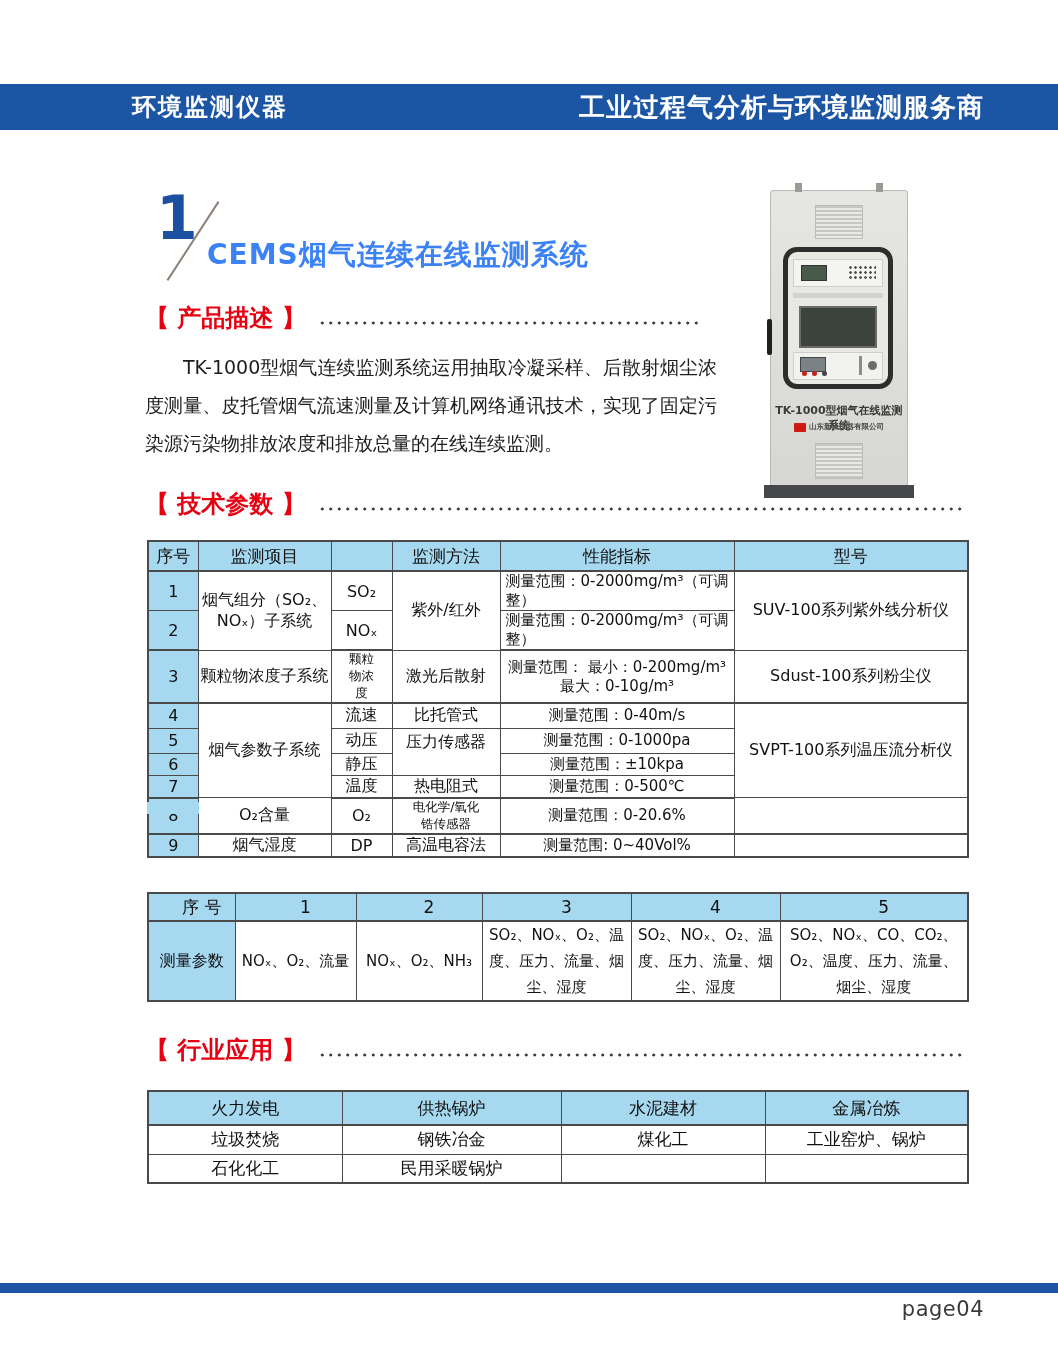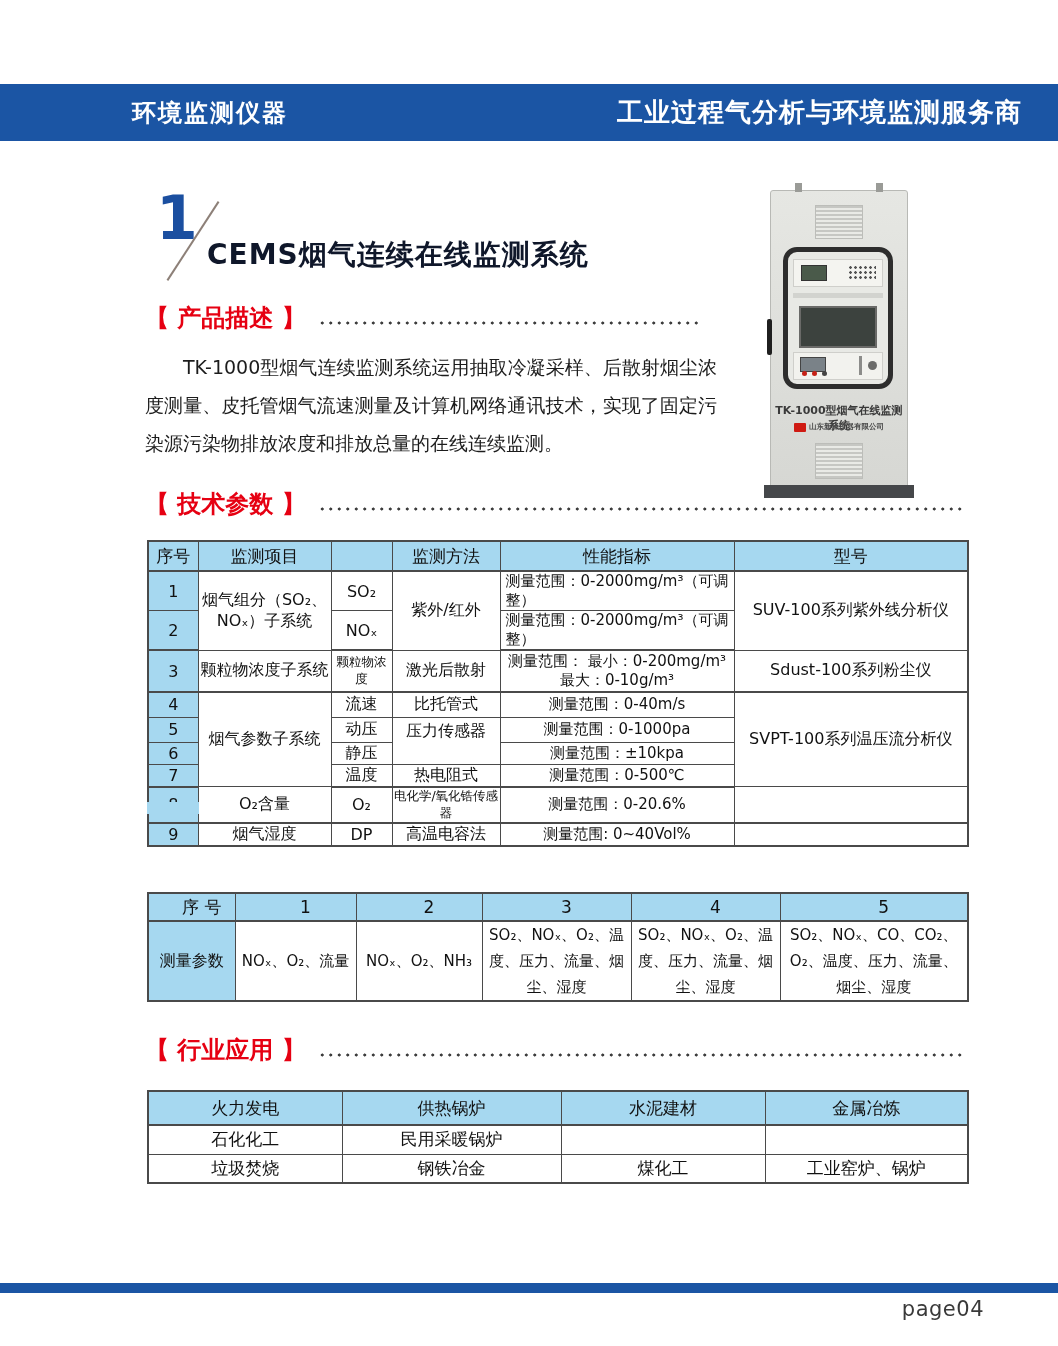--- a/index.html
+++ b/index.html
@@ -1,30 +1,30 @@
 <!DOCTYPE html>
 <html><head>
 <meta charset="utf-8">
 <style>
   html,body{margin:0;padding:0;background:#ffffff;}
   .page{position:relative;width:1058px;height:1346px;background:#fff;overflow:hidden;
         font-family:"DejaVu Sans","Liberation Sans",sans-serif;color:#1a1a1a;}
 
   
-  .topbar{position:absolute;left:0;top:84px;width:1058px;height:57px;background:#1b55a4;
+  .topbar{position:absolute;left:0;top:84px;width:1058px;height:46px;background:#1b55a4;
           display:flex;align-items:center;justify-content:space-between;box-sizing:border-box;
-          padding:0 36px 0 132px;}
+          padding:0 74px 0 132px;}
   .topbar .lt{color:#fff;font-weight:bold;font-size:24px;letter-spacing:2px;}
   .topbar .rt{color:#fff;font-weight:bold;font-size:26px;letter-spacing:1px;}
 
   
   .num1{position:absolute;left:156px;top:188px;font-size:60px;font-weight:bold;color:#1b4fa0;line-height:1;}
   .slash{position:absolute;left:192px;top:194px;width:2px;height:94px;background:#8d8078;
          transform:rotate(33deg);transform-origin:center;}
-  .cems-title{position:absolute;left:207px;top:236px;font-size:28px;font-weight:bold;color:#0f172a;letter-spacing:1px;}
+  .cems-title{position:absolute;left:207px;top:236px;font-size:28px;font-weight:bold;color:#3b82f6;letter-spacing:1px;}
 
   
   .headrow{position:absolute;left:145px;display:flex;align-items:flex-end;}
   .headrow .hd{color:#e60012;font-weight:bold;font-size:24px;line-height:1.2;white-space:nowrap;}
   .headrow .dots{flex:1;height:8px;margin:0 0 6px 12px;
       background-image:radial-gradient(circle,#3d3d3d 1.4px,transparent 1.7px);
       background-size:8.5px 8px;background-position:left center;background-repeat:repeat-x;}
   #h-desc{top:304px;width:557px;}
   #h-tech{top:490px;width:818px;}
   #h-pos{top:838px;width:818px;}
@@ -75,21 +75,21 @@
 
   .tech{top:540px;}
   .tech tr.hrow{height:30px;}  .tech tr.hrow td{border-bottom-width:2px;font-size:17px;}
   .tech tr.r1,.tech tr.r2{height:26px;}
   .tech tr.r3{height:42px;}
   .tech tr.r4,.tech tr.r5{height:25px;}
   .tech tr.r6,.tech tr.r7{height:20px;}
   .tech tr.r8,.tech tr.r9{height:23px;margin-top:22px;}
   .tech td.perf{font-size:15px;}
   .tech td.pl{text-align:left;padding-left:5px;}
-  .tech td.sm{font-size:12.5px;padding:0 1px;}
+  .tech td.sm{font-size:12.5px;padding:0 14px;}
   .tech td.vtop{vertical-align:top;padding-top:3px;}
   .bluetab{position:absolute;left:147px;top:802px;width:52px;height:12px;background:#a6d8f0;}
 
   .pos{top:892px;}
   .pos tr.hrow{height:28px;} .pos tr.hrow td{border-bottom-width:2px;font-size:17px;padding-left:22px;}
   .pos tr.prow{height:25px;}
   .pos tr.mrow{height:62px;}
   .pos td.params{font-size:15px;line-height:26px;padding:0 4px;}
 
   .ind{top:1090px;}
@@ -288,30 +288,30 @@
         <col style="width:203px">
       </colgroup>
     <tbody>
         <tr class="hrow">
       <td class="blue">火力发电</td>
       <td class="blue">供热锅炉</td>
       <td class="blue">水泥建材</td>
       <td class="blue">金属冶炼</td>
     </tr>
     <tr>
+      <td>垃圾焚烧</td>
+      <td>钢铁冶金</td>
+      <td>煤化工</td>
+      <td>工业窑炉、锅炉</td>
+    </tr>
+    <tr>
       <td>石化化工</td>
       <td>民用采暖锅炉</td>
       <td></td>
       <td></td>
     </tr>
-    <tr>
-      <td>垃圾焚烧</td>
-      <td>钢铁冶金</td>
-      <td>煤化工</td>
-      <td>工业窑炉、锅炉</td>
-    </tr>
   </tbody>
     </table>
 
   <div class="footbar"></div>
   <div class="pagenum">page04</div>
 
 </div>
 
 </body></html>

